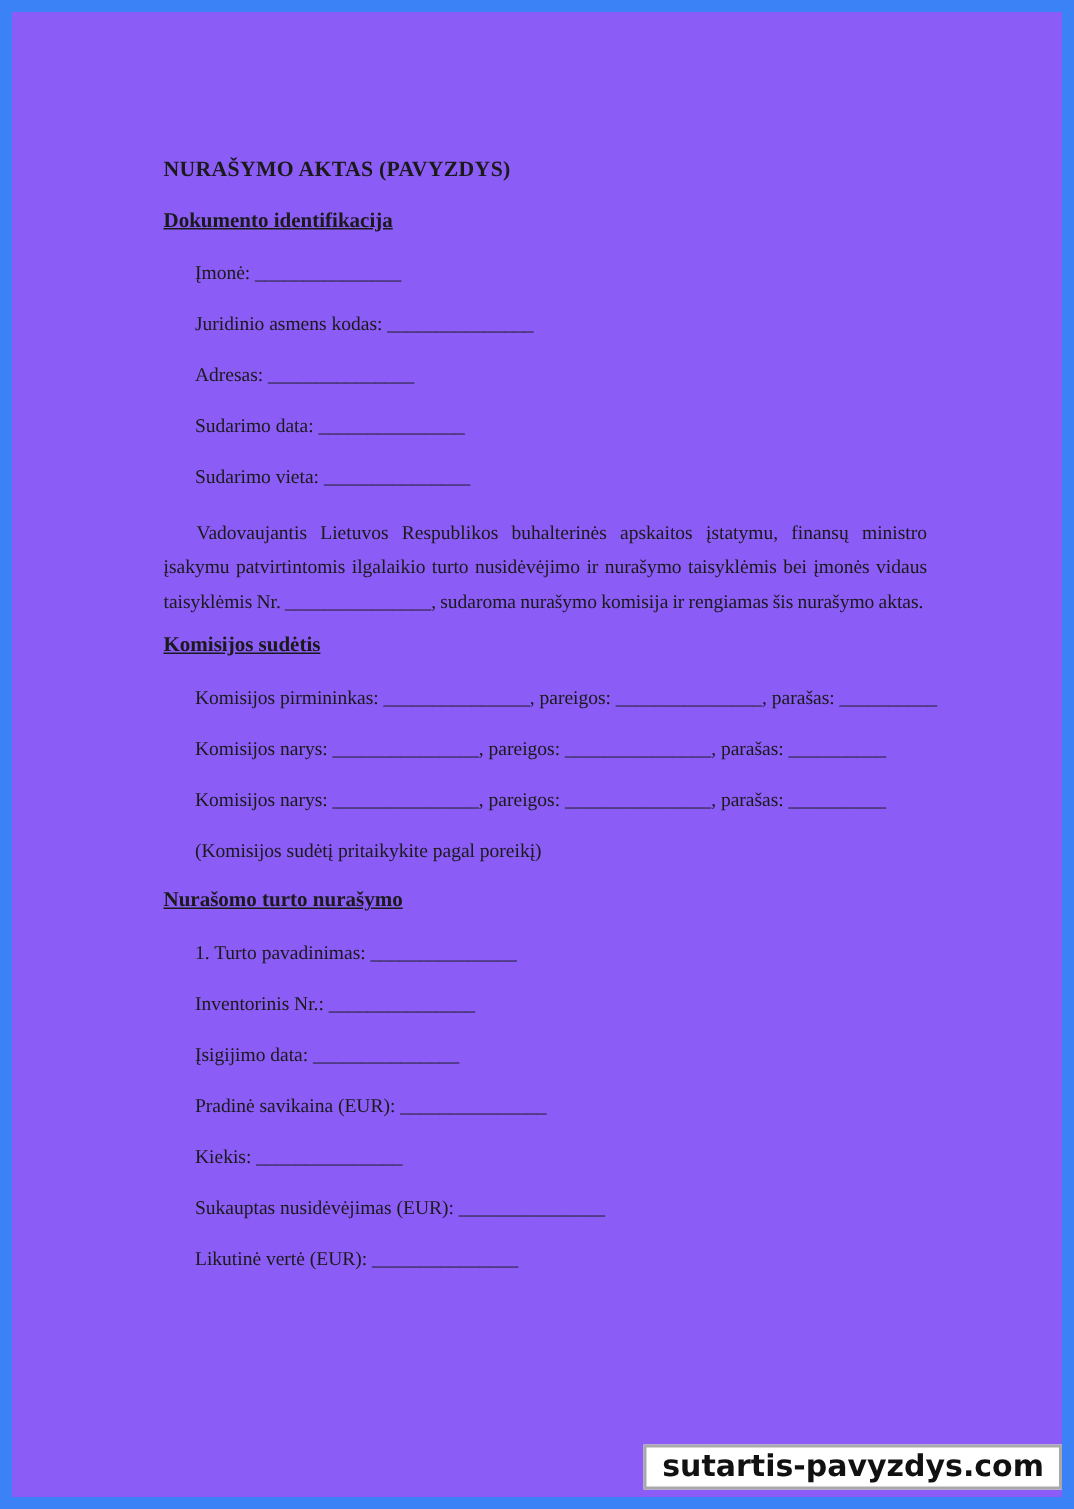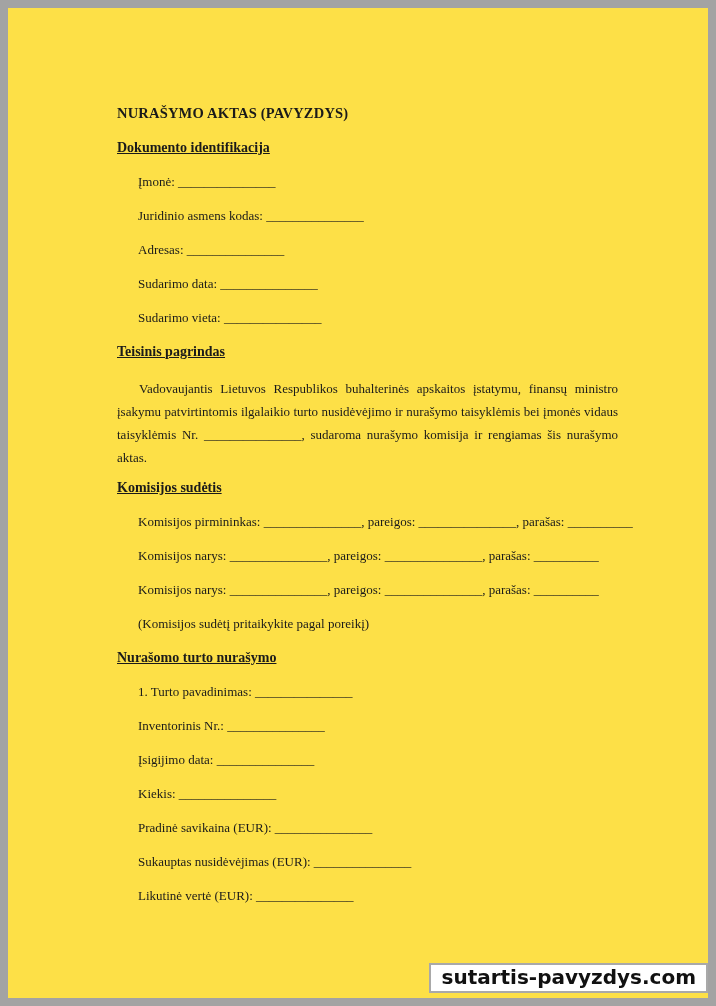--- a/index.html
+++ b/index.html
@@ -5,26 +5,25 @@
   html, body {
     margin: 0;
     padding: 0;
     background: #ffffff;
   }
   .page {
     position: relative;
     box-sizing: border-box;
     width: 716px;
     height: 1006px;
-    background: #fde047;
-    border: 8px solid #a3a3a3;
+    background: #8b5cf6;
+    border: 8px solid #3b82f6;
     overflow: hidden;
     font-family: "Liberation Serif", "DejaVu Serif", serif;
     color: #1a1a1a;
-    padding-left: 8px;
   }
   .doc {
     padding: 96px 90px 0 101px;
   }
   .doc h1 {
     font-size: 14.5px;
     font-weight: bold;
     line-height: 18px;
     margin: 0 0 17px 0;
     letter-spacing: 0.2px;
@@ -78,34 +77,33 @@
 
     <h1>NURAŠYMO AKTAS (PAVYZDYS)</h1>
 
     <h2>Dokumento identifikacija</h2>
     <div class="field">Įmonė: _______________</div>
     <div class="field">Juridinio asmens kodas: _______________</div>
     <div class="field">Adresas: _______________</div>
     <div class="field">Sudarimo data: _______________</div>
     <div class="field">Sudarimo vieta: _______________</div>
 
-    <h2>Teisinis pagrindas</h2>
     <p class="para">Vadovaujantis Lietuvos Respublikos buhalterinės apskaitos įstatymu, finansų ministro įsakymu patvirtintomis ilgalaikio turto nusidėvėjimo ir nurašymo taisyklėmis bei įmonės vidaus taisyklėmis Nr. _______________, sudaroma nurašymo komisija ir rengiamas šis nurašymo aktas.</p>
 
     <h2>Komisijos sudėtis</h2>
     <div class="field">Komisijos pirmininkas: _______________, pareigos: _______________, parašas: __________</div>
     <div class="field">Komisijos narys: _______________, pareigos: _______________, parašas: __________</div>
     <div class="field">Komisijos narys: _______________, pareigos: _______________, parašas: __________</div>
     <div class="note">(Komisijos sudėtį pritaikykite pagal poreikį)</div>
 
     <h2>Nurašomo turto nurašymo</h2>
     <div class="field">1. Turto pavadinimas: _______________</div>
     <div class="field">Inventorinis Nr.: _______________</div>
     <div class="field">Įsigijimo data: _______________</div>
+    <div class="field">Pradinė savikaina (EUR): _______________</div>
     <div class="field">Kiekis: _______________</div>
-    <div class="field">Pradinė savikaina (EUR): _______________</div>
     <div class="field">Sukauptas nusidėvėjimas (EUR): _______________</div>
     <div class="field">Likutinė vertė (EUR): _______________</div>
 
   </div>
 
   <div class="watermark">sutartis-pavyzdys.com</div>
 </div>
 
 </body></html>

